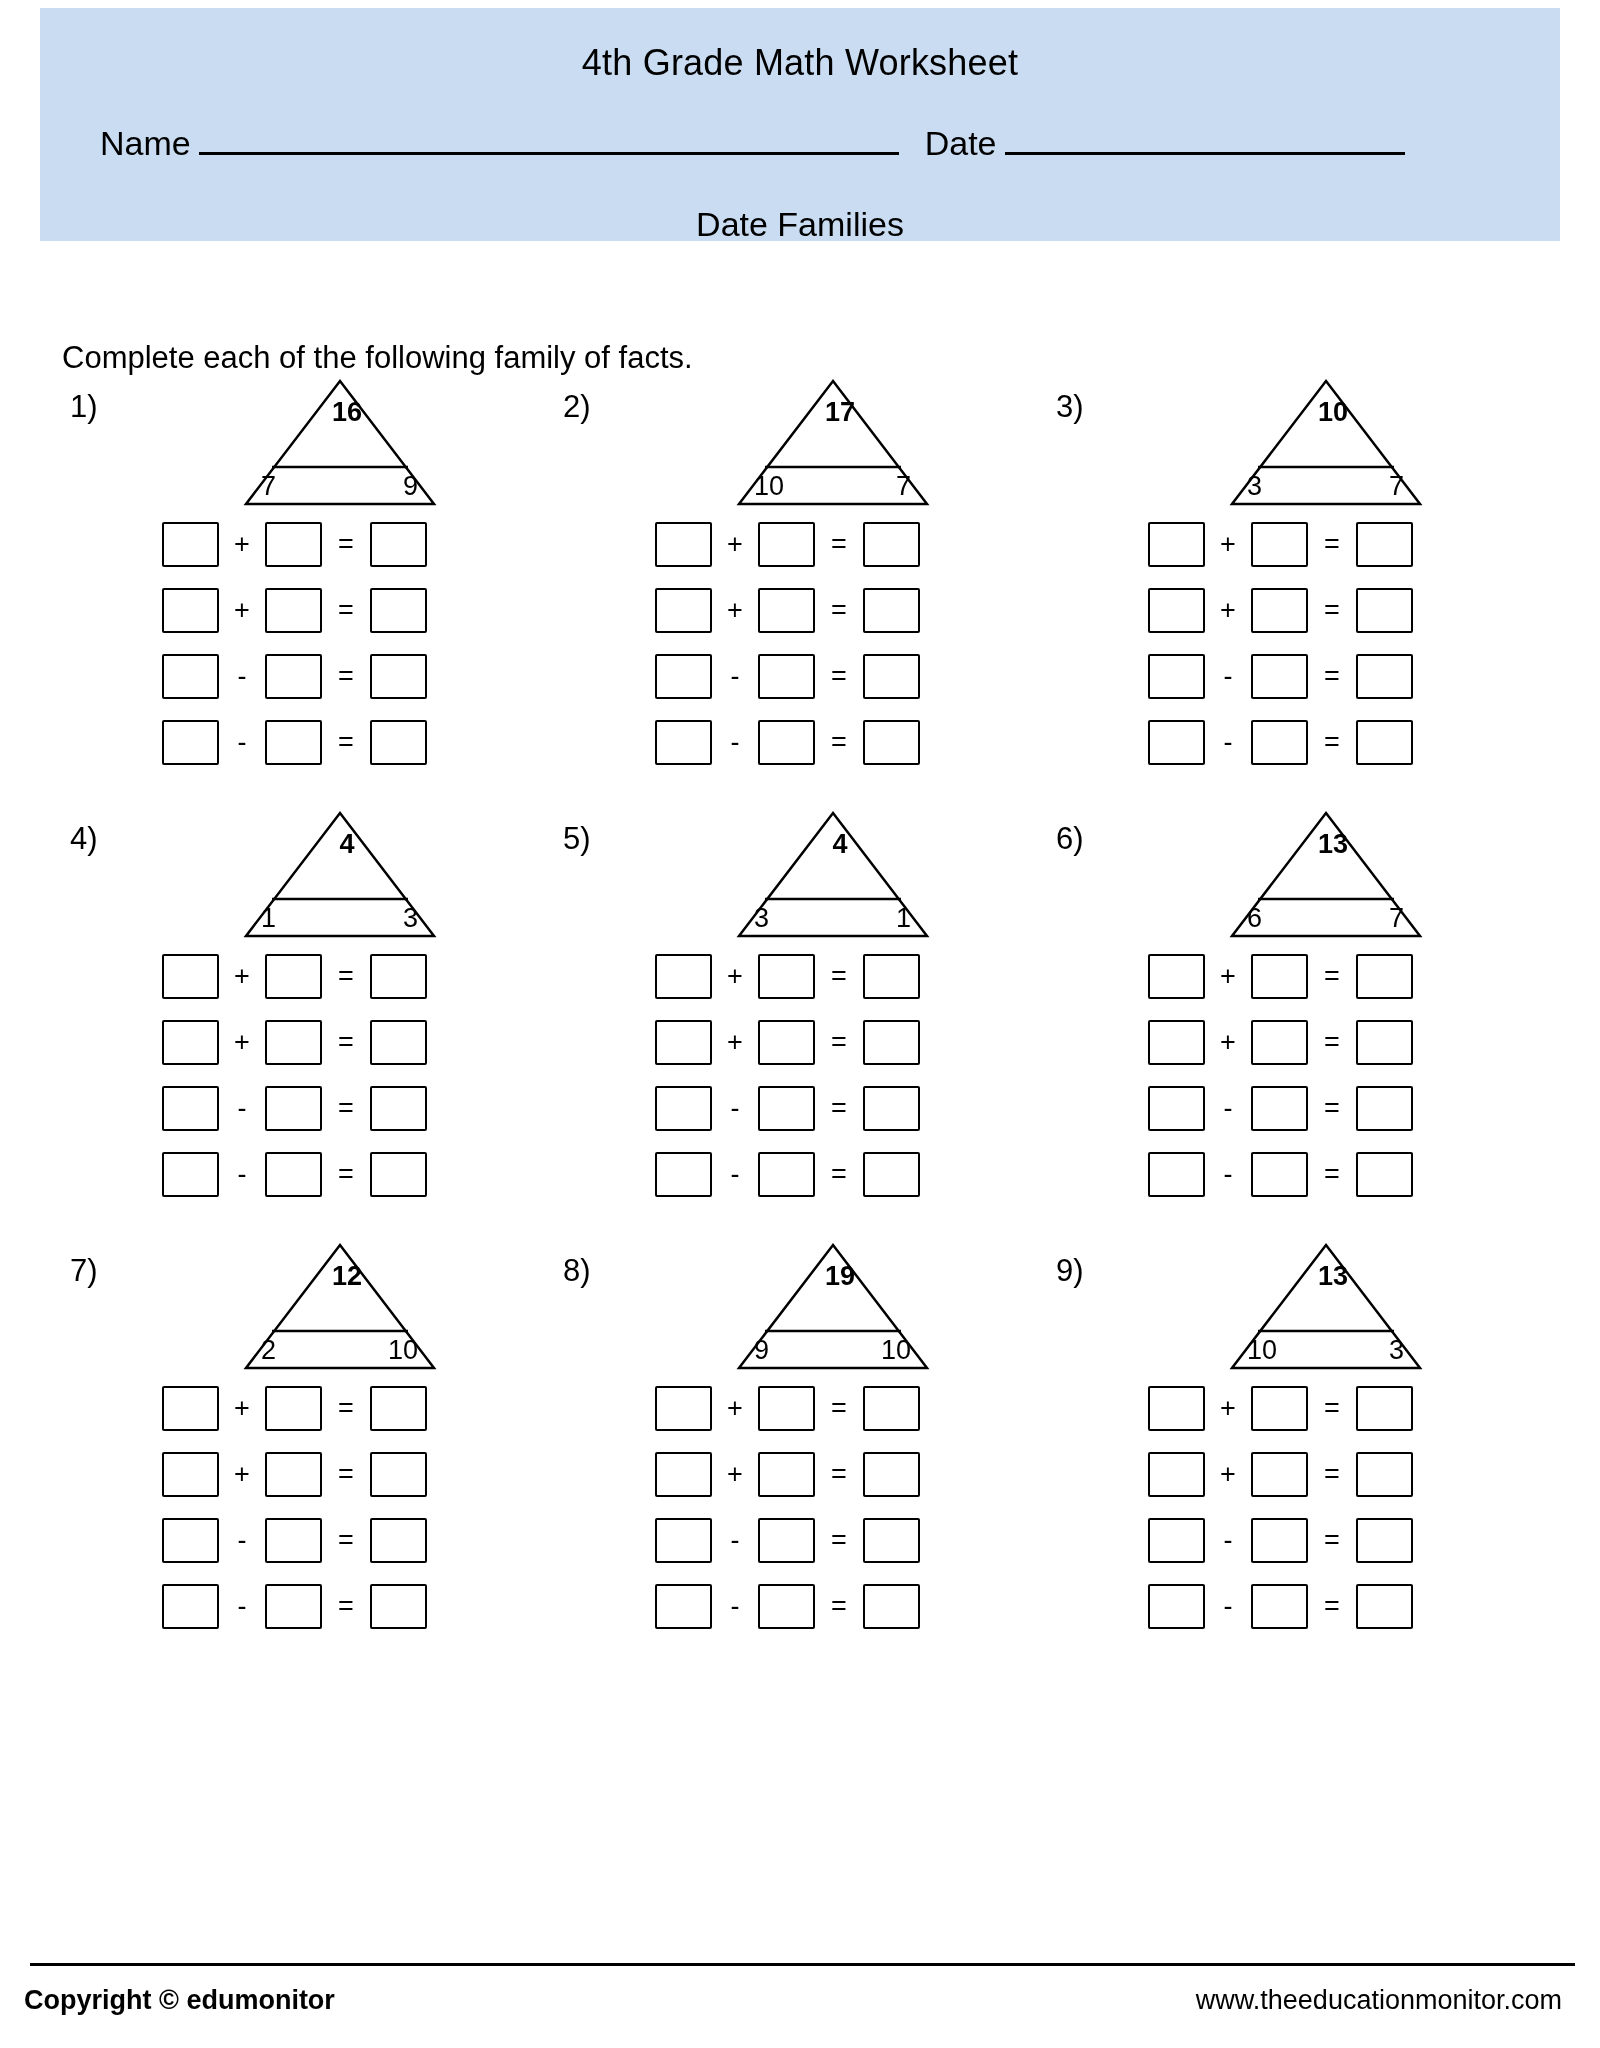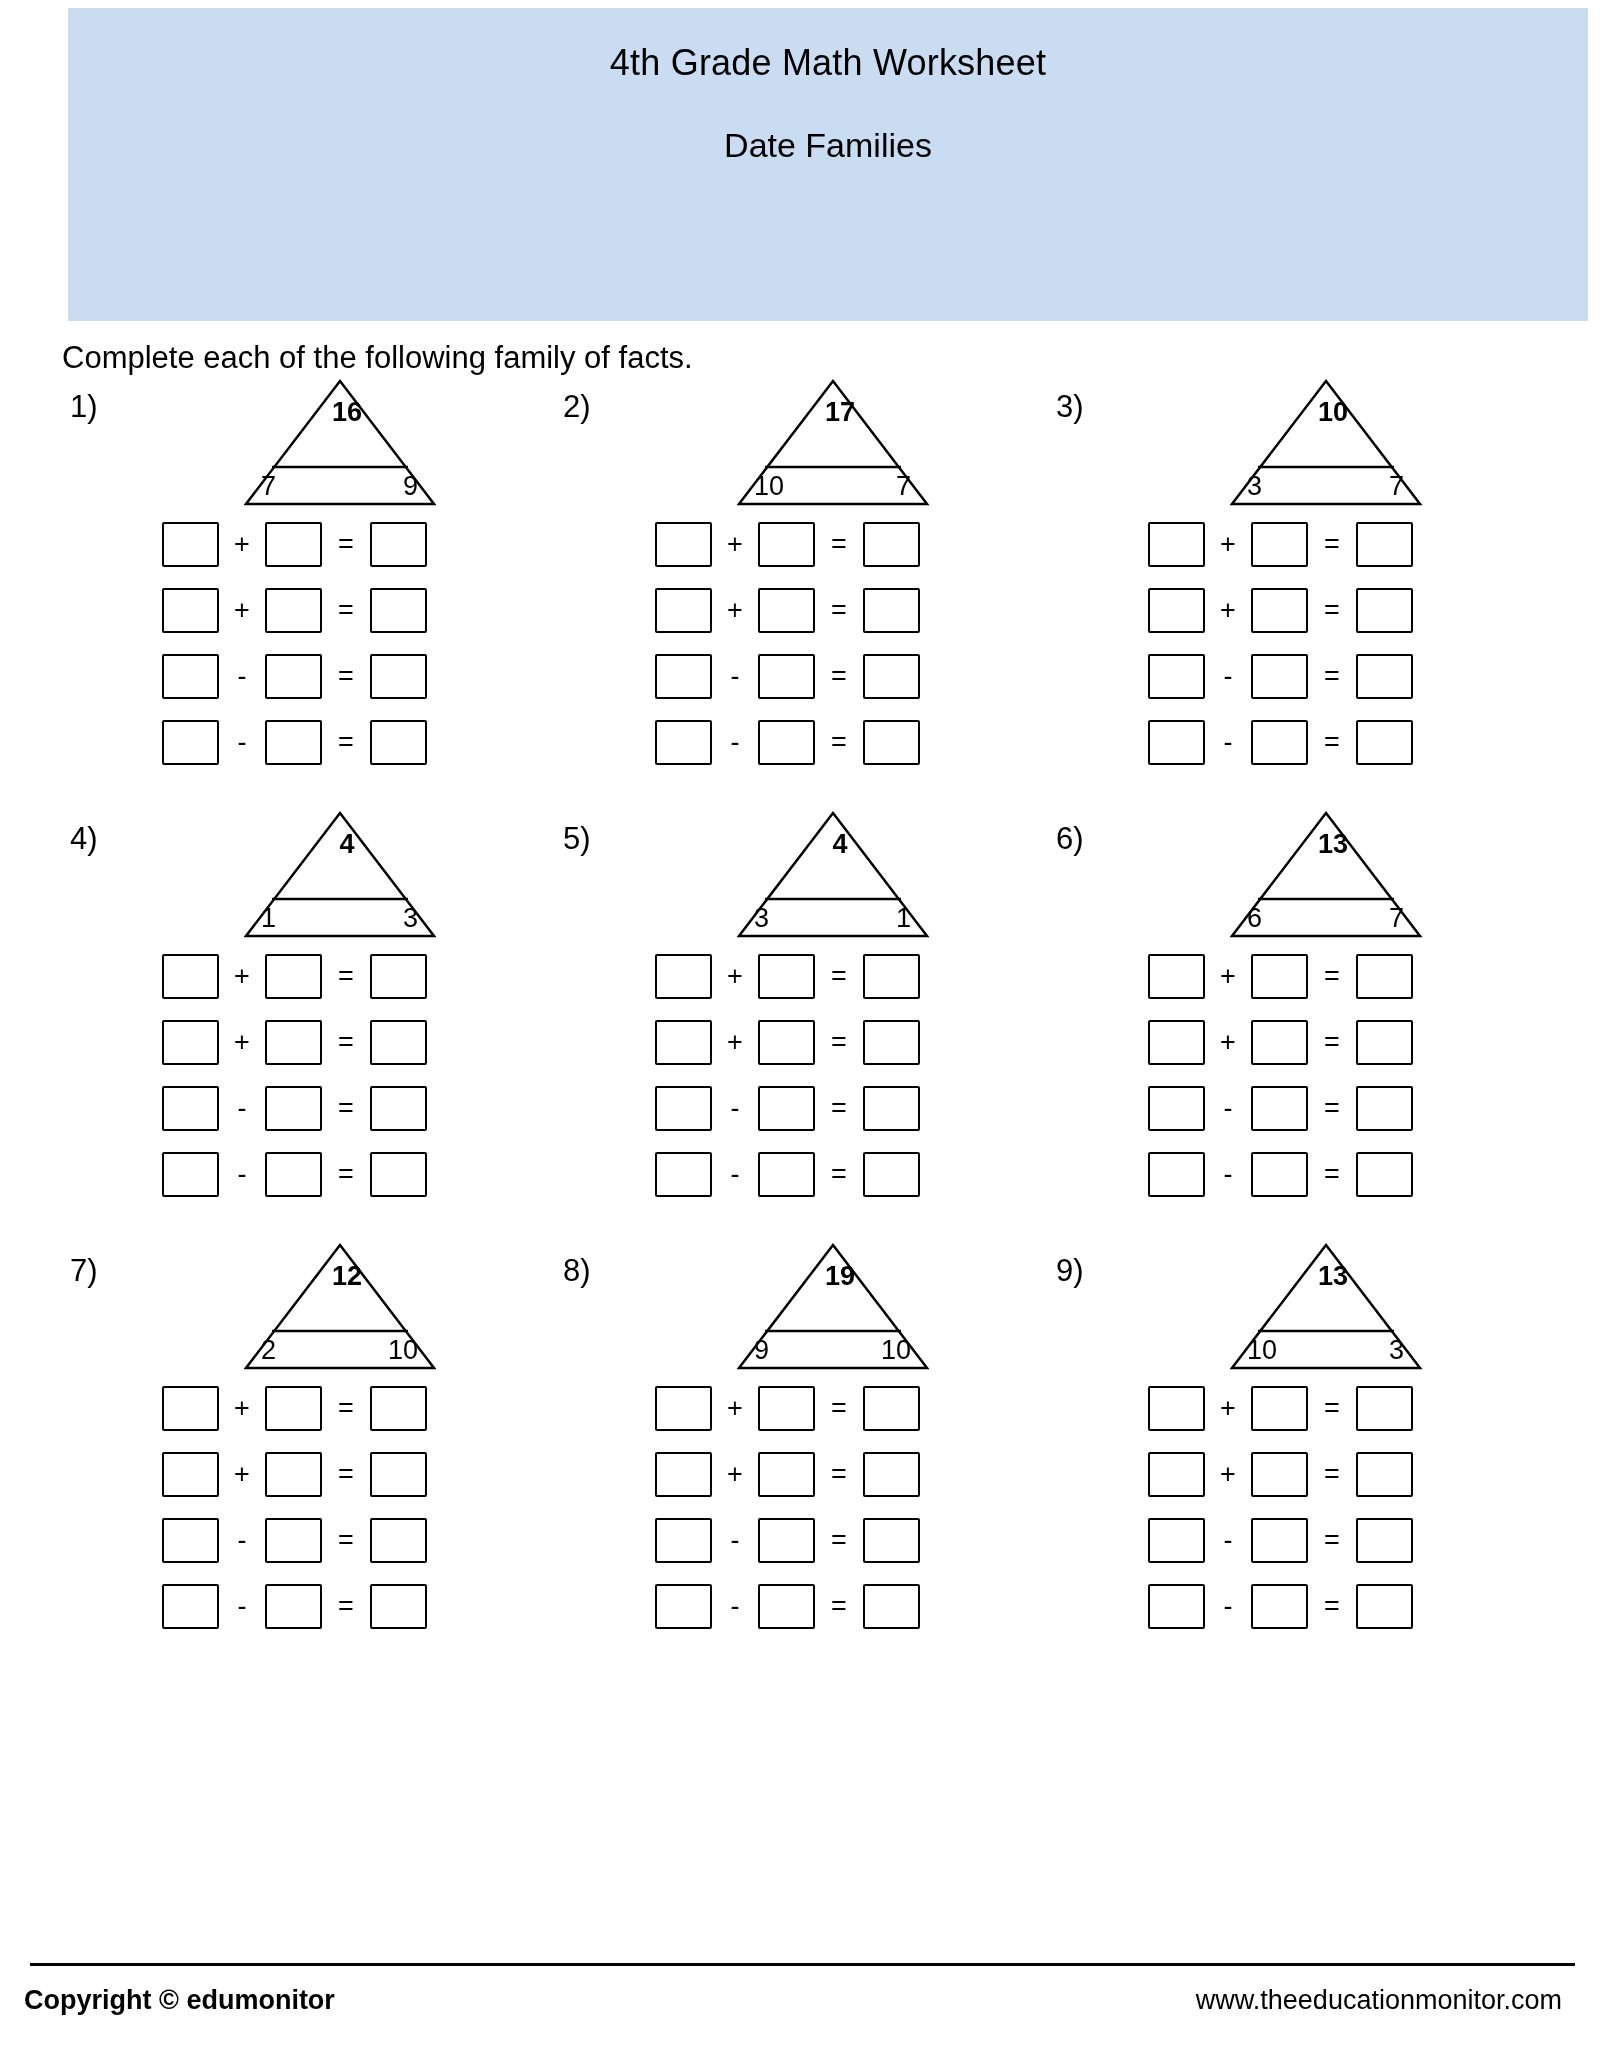--- a/index.html
+++ b/index.html
@@ -21,24 +21,23 @@
     height: 2048px;
     box-sizing: border-box;
     padding: 0;
   }
   
   .header {
     position: absolute;
     left: 40px;
     top: 8px;
     width: 1520px;
-    height: 313px;
+    height: 233px;
     background: #c9dcf2;
     box-sizing: border-box;
-    margin-left: 28px;
   }
   .header-title {
     text-align: center;
     font-size: 36px;
     margin-top: 34px;
     letter-spacing: 0.2px;
   }
   .name-date-row {
     display: flex;
     align-items: baseline;
@@ -185,20 +184,26 @@
     text-align: right;
   }
 </style>
 </head>
 <body>
 
 <div class="page">
 
   <div class="header">
     <div class="header-title">4th Grade Math Worksheet</div>
+    <div class="name-date-row">
+      <span class="name-label">Name</span>
+      <span class="name-line"></span>
+      <span class="date-label">Date</span>
+      <span class="date-line"></span>
+    </div>
     <div class="header-subtitle">Date Families</div>
   </div>
 
   <div class="instruction">Complete each of the following family of facts.</div>
 
   <div class="grid">
 
     <div class="row">
 
       <div class="cell">

